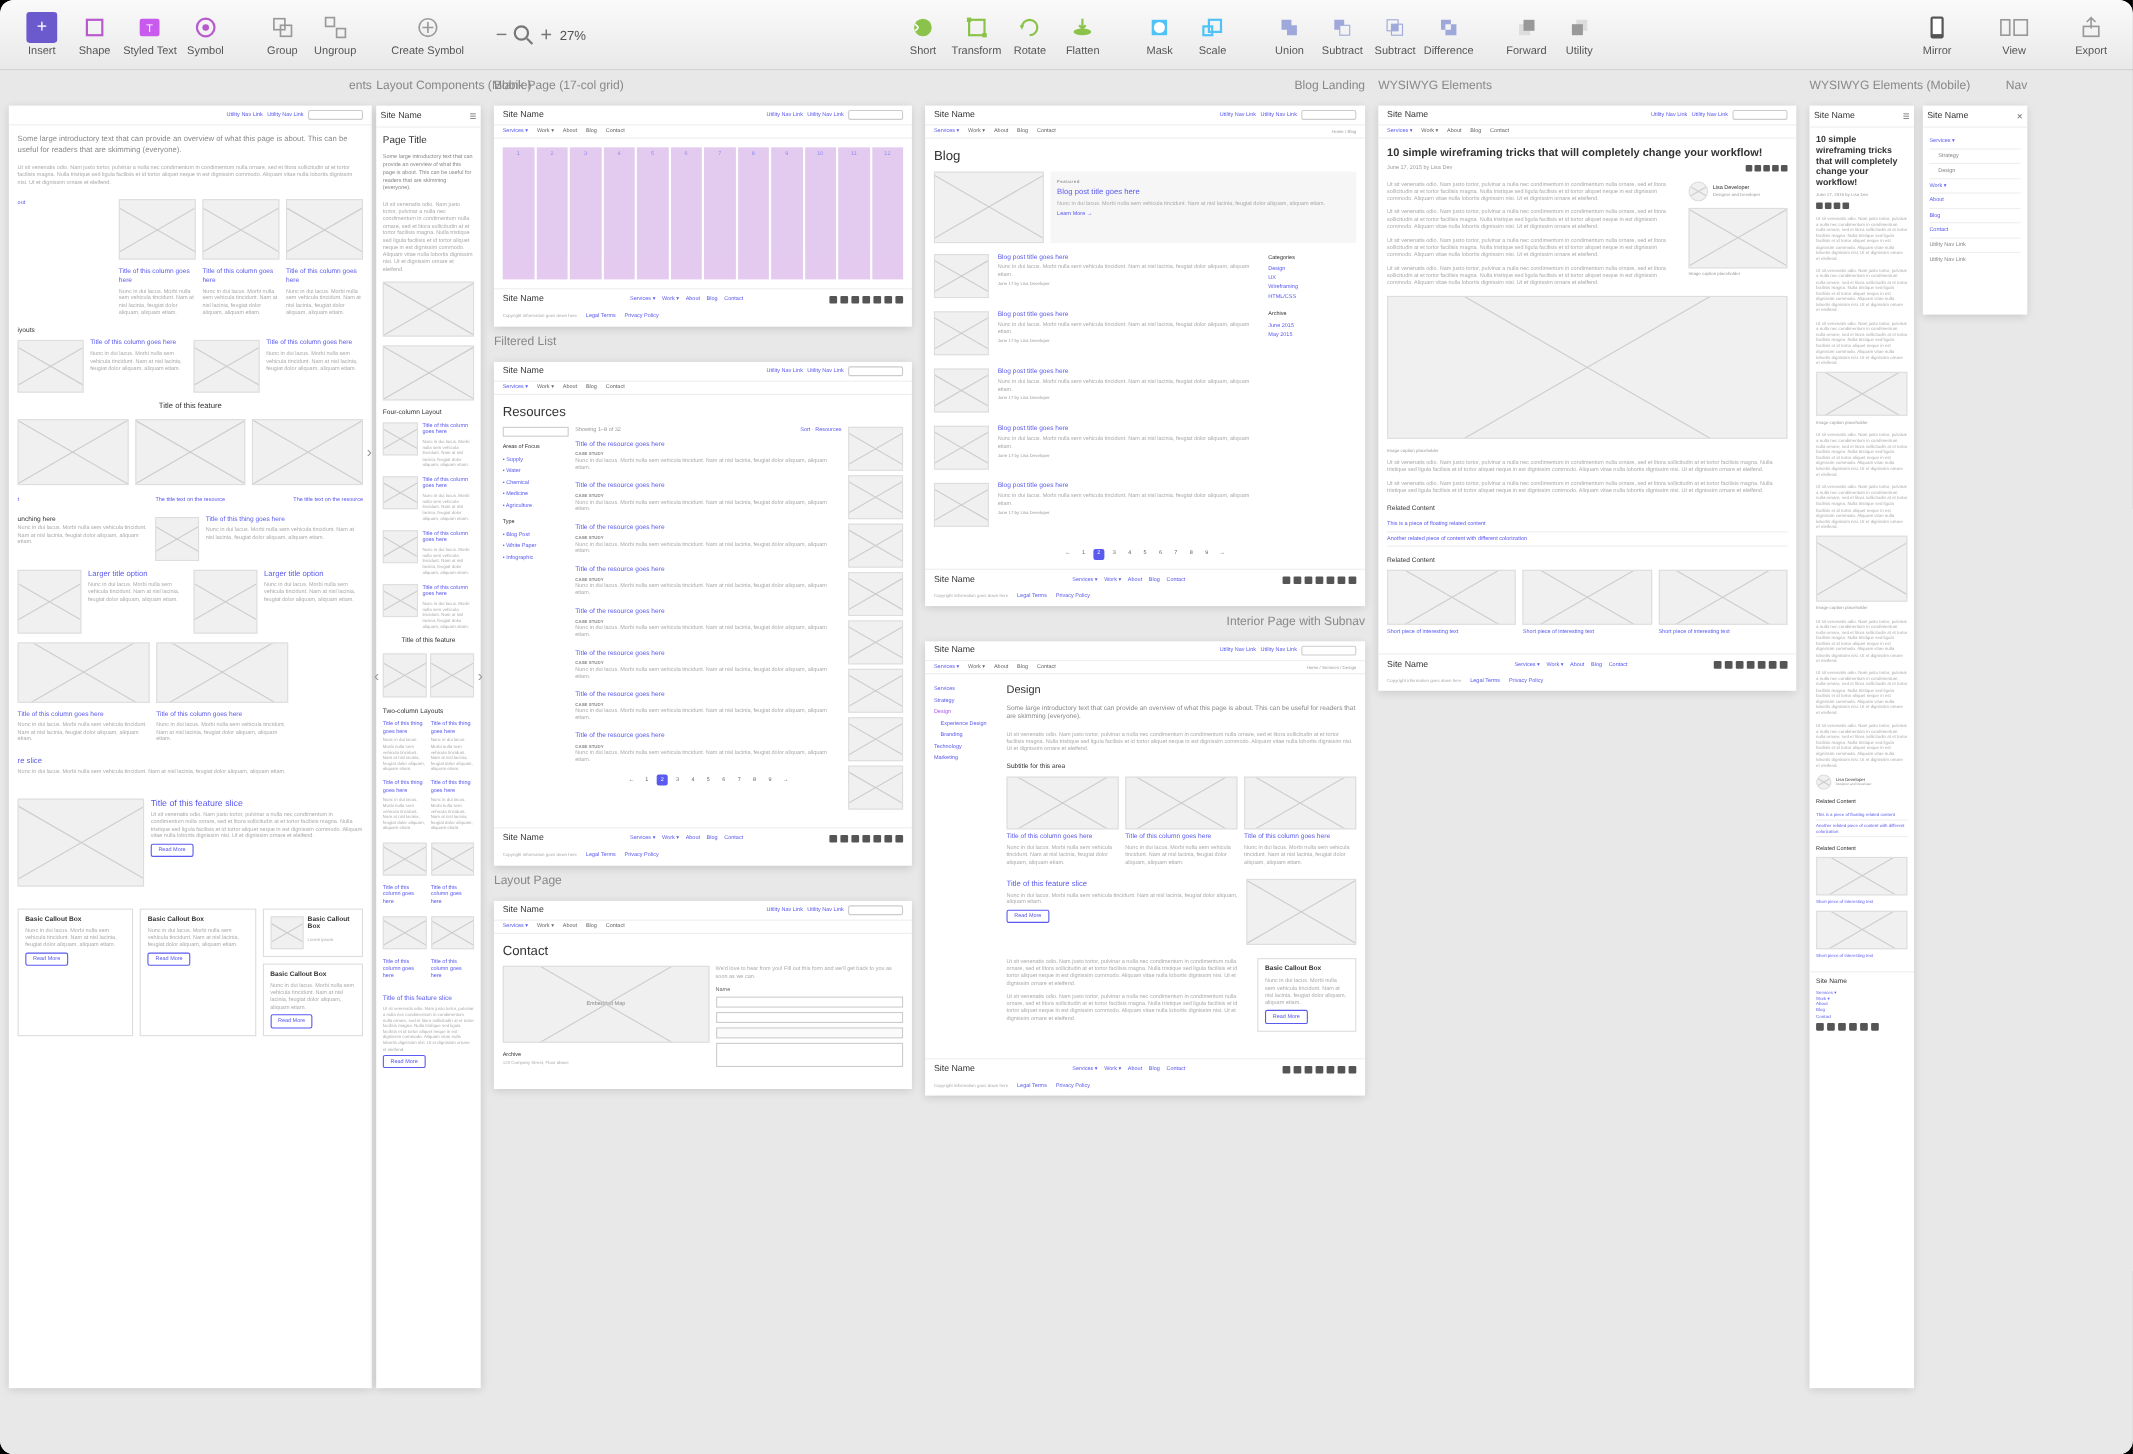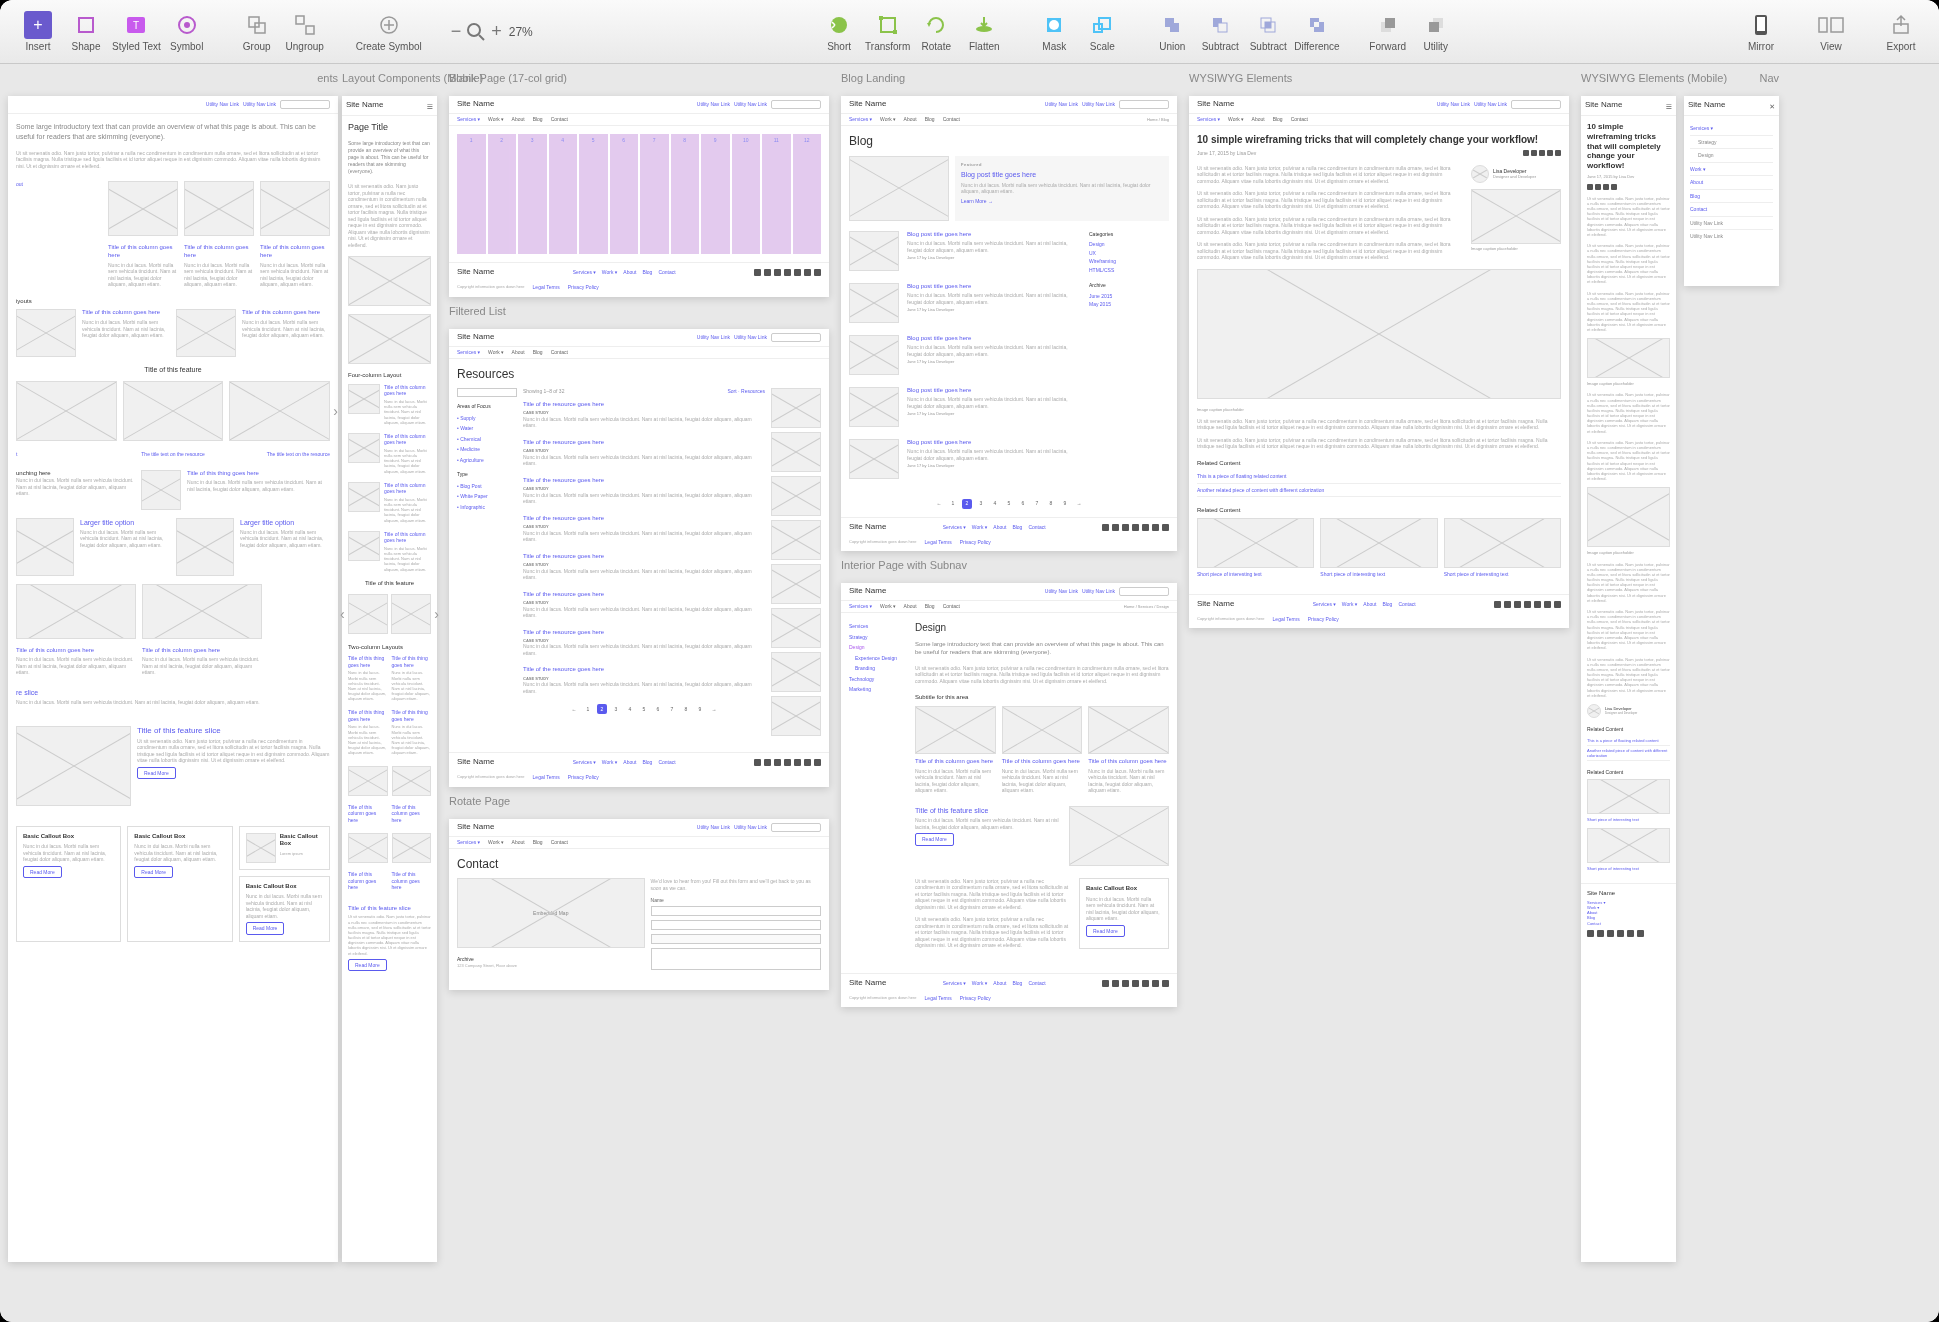--- a/index.html
+++ b/index.html
@@ -20,21 +20,21 @@
     .zoom-display { font-size: 12px; color: #555; }
     
     .canvas { flex: 1; background: #e8e8e8; overflow: hidden; position: relative; padding: 8px; }
     .canvas-inner { display: flex; gap: 12px; height: 100%; }
     
     .artboard-label { font-size: 11px; color: #888; margin-bottom: 4px; }
     .col { display: flex; flex-direction: column; gap: 8px; }
     .col1 { width: 330px; }
     .col2 { width: 95px; margin-left: -8px; }
     .col3 { width: 380px; }
-    .col4 { width: 336px; }
+    .col4 { width: 400px; align-items: flex-end; }
     .col5 { width: 380px; }
     .col6 { width: 95px; }
     .col7 { width: 95px; margin-left: -4px; }
     
     .artboard { background: #fff; box-shadow: 0 2px 8px rgba(0,0,0,0.15); font-size: 7px; color: #666; line-height: 1.3; }
     .ab-header { height: 18px; border-bottom: 1px solid #eee; display: flex; align-items: center; padding: 0 8px; justify-content: space-between; }
     .ab-sitename { color: #333; font-weight: 500; font-size: 8px; }
     .ab-search { width: 50px; height: 9px; border: 1px solid #ccc; border-radius: 2px; }
     .ab-util { font-size: 5px; color: #5a5aee; }
     .ab-nav { height: 12px; border-bottom: 1px solid #eee; display: flex; gap: 8px; align-items: center; padding: 0 8px; font-size: 5px; }
@@ -780,21 +780,21 @@
                 <span></span>
               </div>
           </div>
           <div style="padding:2px 8px 6px;font-size:4px;color:#aaa;display:flex;gap:8px;">
               <span>Copyright information goes down here</span>
               <span class="tiny-link">Legal Terms</span>
               <span class="tiny-link">Privacy Policy</span>
             </div>
         </div>
 
-        <div class="artboard-label">Rotate Page</div>
+        <div class="artboard-label">Layout Page</div>
         <div class="artboard">
           <div class="ab-header">
             <span class="ab-sitename">Site Name</span>
             <div style="display:flex;gap:4px;align-items:center;">
                 <span class="ab-util">Utility Nav Link</span>
                 <span class="ab-util">Utility Nav Link</span>
                 <div class="ab-search"></div>
               </div>
           </div>
           <div class="ab-nav">

